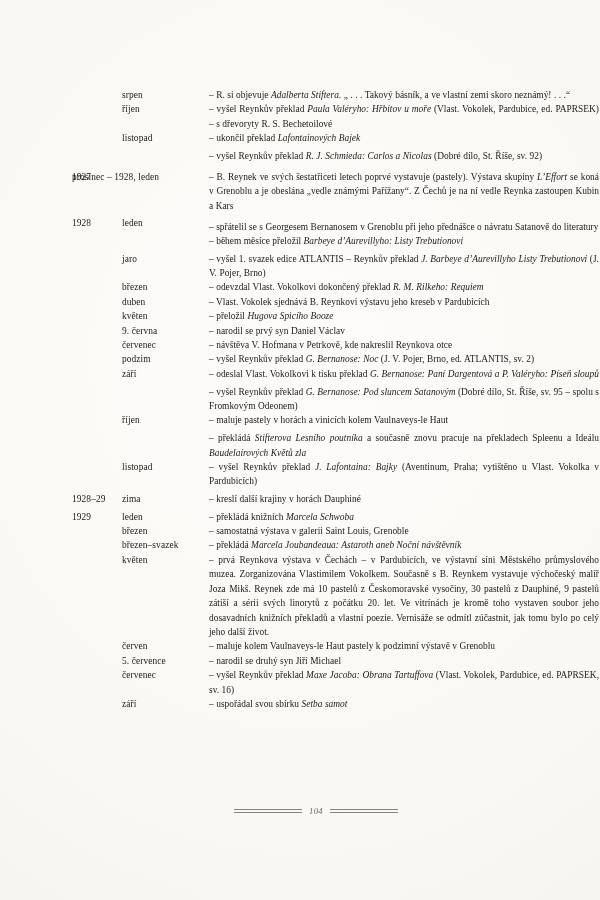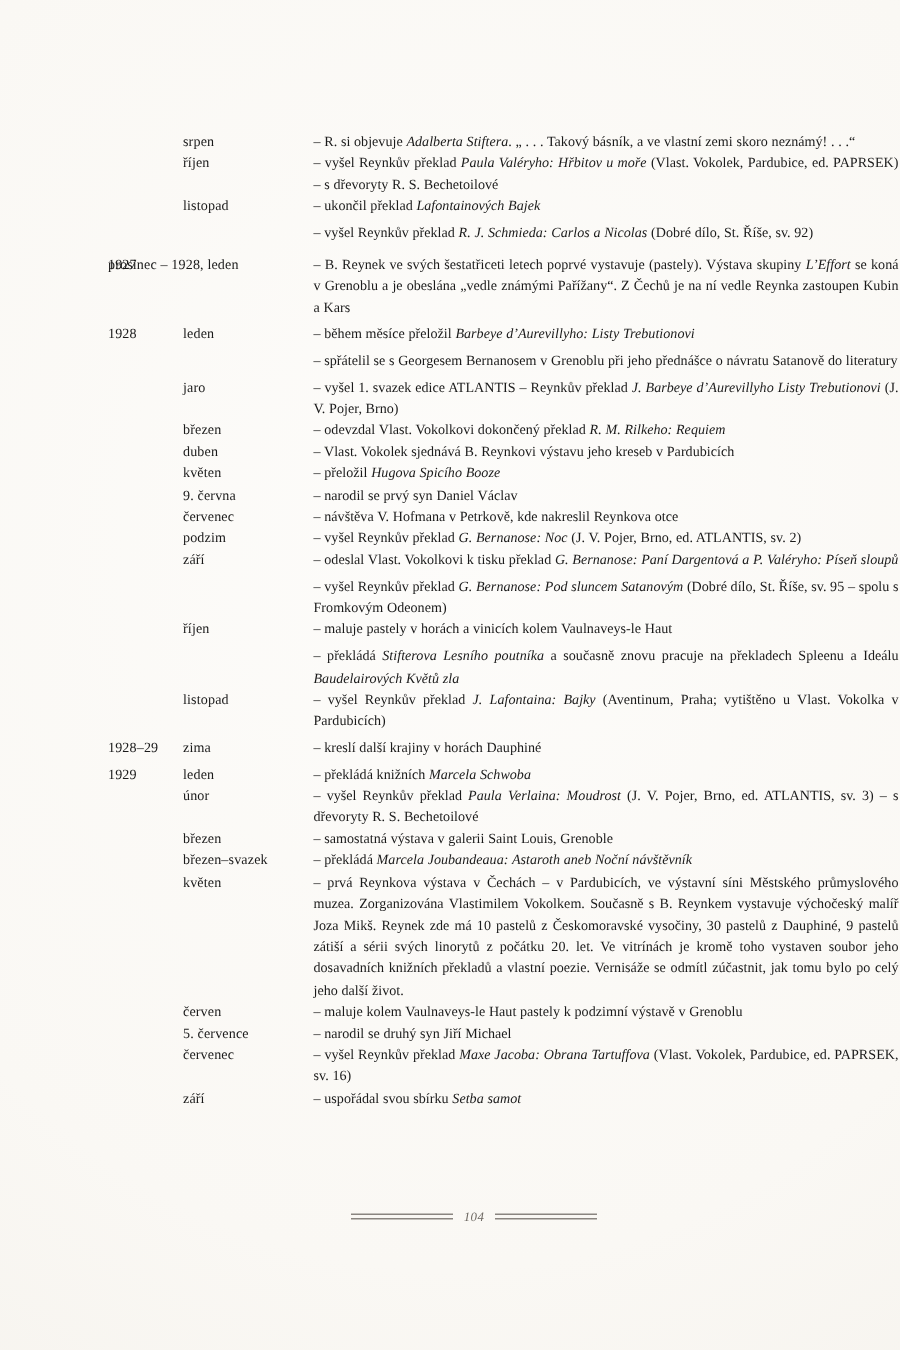--- a/index.html
+++ b/index.html
@@ -135,22 +135,22 @@
         <div class="col-month wide">prosinec – 1928, leden</div>
         <div class="col-text">
           <div class="entry"><span>– B. Reynek ve svých šestatřiceti letech poprvé vystavuje (pastely). Výstava skupiny </span><i>L’Effort</i><span> se koná v Grenoblu a je obeslána „vedle známými Pařížany“. Z Čechů je na ní vedle Reynka zastoupen Kubin a Kars</span></div>
         </div>
       </div>
       <div class="gap-sm"></div>
       <div class="row">
         <div class="col-year">1928</div>
         <div class="col-month">leden</div>
         <div class="col-text">
+          <div class="entry" style="margin-top: 3.4px;"><span>– spřátelil se s Georgesem Bernanosem v Grenoblu při jeho přednášce o návratu Satanově do literatury</span></div>
           <div class="entry"><span>– během měsíce přeložil </span><i>Barbeye d’Aurevillyho: Listy Trebutionovi</i></div>
-          <div class="entry" style="margin-top: 3.4px;"><span>– spřátelil se s Georgesem Bernanosem v Grenoblu při jeho přednášce o návratu Satanově do literatury</span></div>
         </div>
       </div>
       <div class="gap-sm"></div>
       <div class="row">
         <div class="col-year"></div>
         <div class="col-month">jaro</div>
         <div class="col-text">
           <div class="entry"><span>– vyšel 1. svazek edice ATLANTIS – Reynkův překlad </span><i>J. Barbeye d’Aurevillyho Listy Trebutionovi</i><span> (J. V. Pojer, Brno)</span></div>
         </div>
       </div>
@@ -226,27 +226,20 @@
         <div class="col-text">
           <div class="entry"><span>– kreslí další krajiny v horách Dauphiné</span></div>
         </div>
       </div>
       <div class="gap-sm"></div>
       <div class="row">
         <div class="col-year">1929</div>
         <div class="col-month">leden</div>
         <div class="col-text">
           <div class="entry"><span>– překládá knižních </span><i>Marcela Schwoba</i></div>
-        </div>
-      </div>
-      <div class="row">
-        <div class="col-year"></div>
-        <div class="col-month">únor</div>
-        <div class="col-text">
-          <div class="entry"><span>– vyšel Reynkův překlad </span><i>Paula Verlaina: Moudrost</i><span> (J. V. Pojer, Brno, ed. ATLANTIS, sv. 3) – s dřevoryty R. S. Bechetoilové</span></div>
         </div>
       </div>
       <div class="row">
         <div class="col-year"></div>
         <div class="col-month">březen</div>
         <div class="col-text">
           <div class="entry"><span>– samostatná výstava v galerii Saint Louis, Grenoble</span></div>
         </div>
       </div>
       <div class="row">

